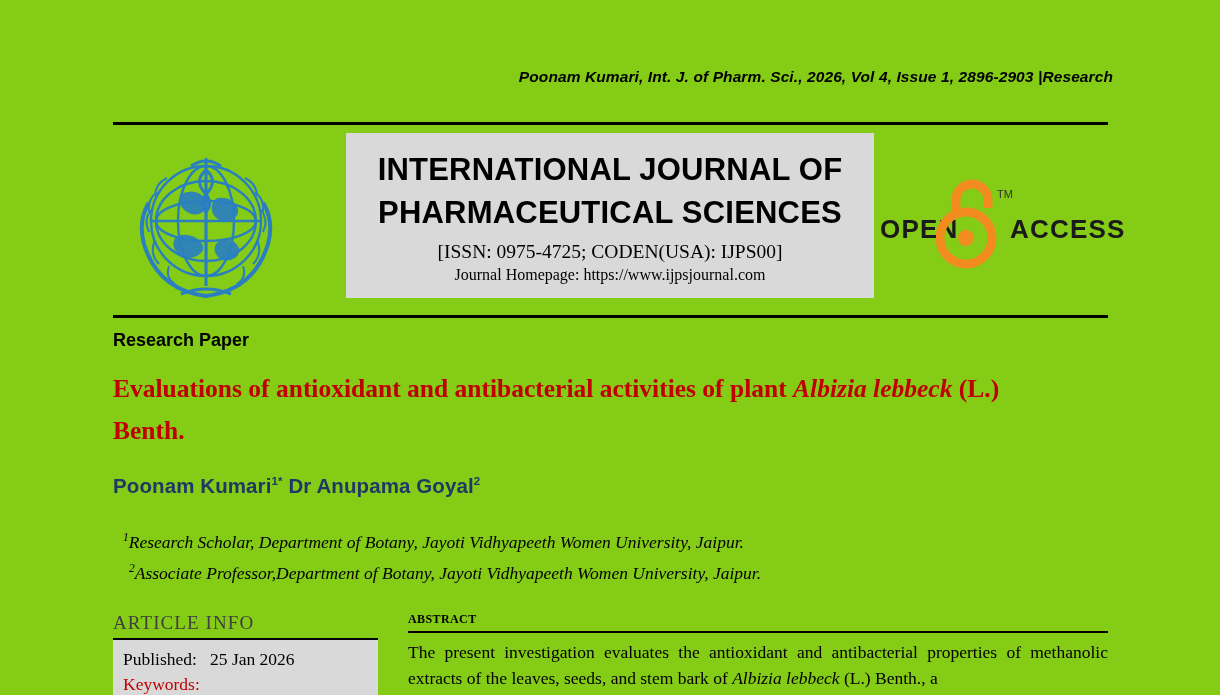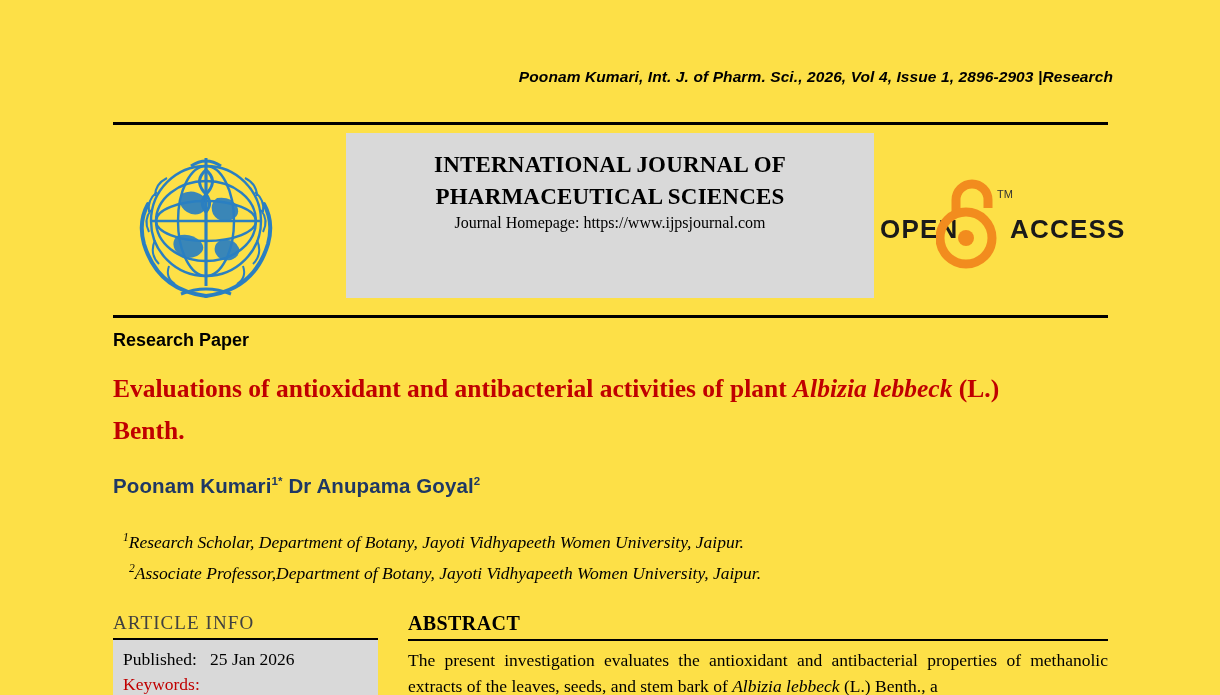--- a/index.html
+++ b/index.html
@@ -13,21 +13,21 @@
     overflow: hidden;
     font-family: "Liberation Serif", serif;
     color: #000000;
     position: relative;
   }
   .page {
     position: absolute;
     left: 0; top: 0;
     width: 1220px;
     height: 695px;
-    background: #fde047;
+    background: #84cc16;
   }
 
   
   .running-head {
     position: absolute;
     left: 113px;
     top: 68px;
     width: 1000px;
     text-align: right;
     font-family: "Liberation Sans", sans-serif;
@@ -78,23 +78,23 @@
     left: 233px;
     top: 5px;
     width: 528px;
     height: 165px;
     background: #d9d9d9;
     text-align: center;
     padding-top: 16px;
     box-sizing: border-box;
   }
   .journal-title {
-    font-family: Liberation Serif, serif;
-    font-weight: bold;
-    font-size: 23px;
+    font-family: Liberation Sans, sans-serif;
+    font-weight: bold;
+    font-size: 31px;
     line-height: 1.38;
     letter-spacing: 0.2px;
   }
   .journal-issn {
     font-family: "Liberation Serif", serif;
     font-size: 19.5px;
     margin-top: 4px;
     line-height: 1.3;
   }
   .journal-home {
@@ -229,21 +229,21 @@
 
   .abs-col {
     position: absolute;
     left: 408px;
     top: 612px;
     width: 700px;
   }
   .abs-head {
     font-family: "Liberation Serif", serif;
     font-weight: bold;
-    font-size: 20px;
+    font-size: 12px;
     letter-spacing: 0.4px;
     padding-bottom: 4px;
   }
   .abs-rule {
     width: 700px;
     height: 2px;
     background: #000;
   }
   .abs-body {
     margin-top: 6px;
@@ -304,20 +304,21 @@
           <path d="M48 130 q-4 12 6 18"></path>
           <path d="M122 130 q4 12 -6 18"></path>
         </g>
         <path d="M60 158 q25 -10 50 0" stroke="#2a7fc1" stroke-width="3" fill="none"></path>
       </svg>
     </div>
 
     <div class="journal-box">
       <div class="journal-title">INTERNATIONAL JOURNAL OF</div>
       <div class="journal-title">PHARMACEUTICAL SCIENCES</div>
+      <div class="journal-issn">[ISSN: 0975-4725; CODEN(USA): IJPS00]</div>
       <div class="journal-home">Journal Homepage: https://www.ijpsjournal.com</div>
     </div>
 
     <div class="oa-logo">
       <span class="oa-text left">OPEN</span>
       <svg width="66" height="100" viewBox="0 0 66 100" style="position:absolute;left:58px;top:6px;" xmlns="http://www.w3.org/2000/svg">
         <path d="M20 40 L20 26 a16 16 0 0 1 32 0 L52 34" stroke="#f28c1e" stroke-width="9" fill="none" stroke-linecap="butt"></path>
         <circle cx="30" cy="64" r="26" fill="none" stroke="#f28c1e" stroke-width="9"></circle>
         <circle cx="30" cy="64" r="8" fill="#f28c1e"></circle>
       </svg>

